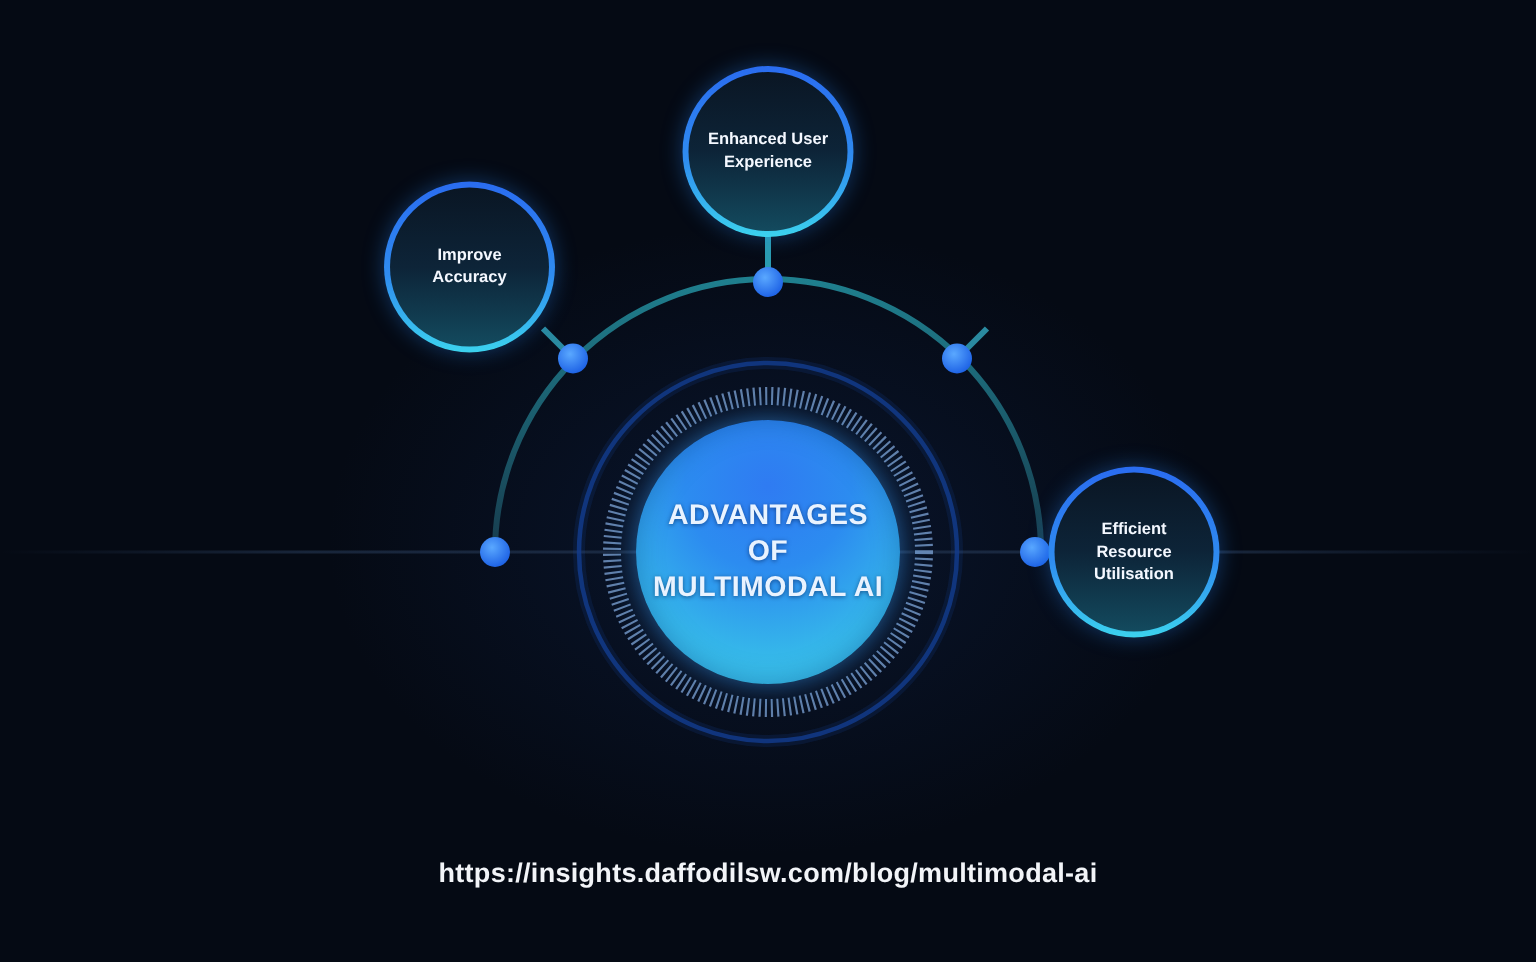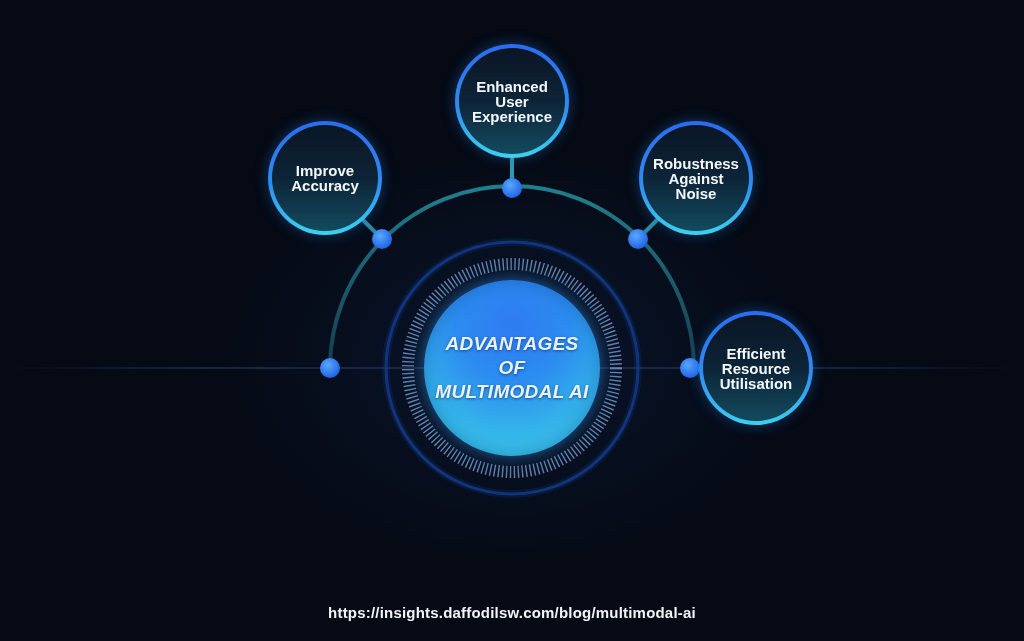--- a/index.html
+++ b/index.html
@@ -26,38 +26,37 @@
     background: linear-gradient(180deg, #2a6cf0 0%, #2f8cf0 55%, #3cd2ee 100%);
     padding:4px;
     box-shadow: 0 0 14px rgba(40,140,255,0.35);
   }
   .bubble-inner {
     width:100%; height:100%; border-radius:50%;
     background: linear-gradient(180deg, #0a1624 0%, #0d2438 50%, #134a5e 100%);
     display:flex; align-items:center; justify-content:center; text-align:center;
   }
   .bubble-label {
-    color:#f4f8ff; font-weight:bold; font-size:15px; line-height:15px;
+    color:#f4f8ff; font-weight:bold; font-size:11px; line-height:15px;
     white-space:pre-line; padding:0 6px;
   }
   .core {
     position:absolute; left:424px; top:280px; width:176px; height:176px; border-radius:50%;
     background: radial-gradient(circle at 50% 25%, #2f7bf2 0%, #2c8cf0 35%, #35b6ea 70%, #40d0e6 100%);
     box-shadow: 0 0 18px rgba(60,160,255,0.55), inset 0 0 18px rgba(0,40,120,0.35);
     display:flex; align-items:center; justify-content:center; text-align:center;
   }
   .core-title {
     color:#e9f3ff; font-weight:bold; font-size:19px; line-height:24px;
     white-space:pre-line; letter-spacing:0.3px;
     text-shadow: 0 1px 3px rgba(0,30,80,0.6);
-    font-style: italic;
   }
   .url {
     position:absolute; left:0; top:572px; width:1024px; text-align:center;
-    color:#f2f4f8; font-size:15px; font-weight:bold; letter-spacing:0.2px;margin-top:32px;
+    color:#f2f4f8; font-size:18px; font-weight:bold; letter-spacing:0.2px;
   }
 </style>
 </head>
 <body>
 
 <div class="stage">
   <div class="bg-glow"></div>
   <div class="hline"></div>
 
   <svg class="lines" width="1024" height="641" viewBox="0 0 1024 641">
@@ -90,40 +89,34 @@
     <circle cx="690" cy="368" r="10" fill="url(#nodeGrad)"></circle>
   </svg>
 
   <div class="core">
     <div class="core-title">ADVANTAGES
 OF
 MULTIMODAL AI</div>
   </div>
 
 
-  <div class="bubble" style="left:268px; top:121px; width:114px; height:114px;">
+  <div class="bubble" style="left:256px; top:121px; width:114px; height:114px;">
     <div class="bubble-inner">
         <span class="bubble-label">Improve
 Accuracy</span>
       </div>
   </div>
 
   <div class="bubble" style="left:455px; top:44px; width:114px; height:114px;">
     <div class="bubble-inner">
         <span class="bubble-label">Enhanced User
 Experience</span>
       </div>
   </div>
 
-  <div class="bubble" style="left:639px; top:121px; width:114px; height:114px;">
-    <div class="bubble-inner">
-        <span class="bubble-label">Robustness
-Against Noise</span>
-      </div>
-  </div>
 
   <div class="bubble" style="left:699px; top:311px; width:114px; height:114px;">
     <div class="bubble-inner">
         <span class="bubble-label">Efficient
 Resource
 Utilisation</span>
       </div>
   </div>
 
   <div class="url">https://insights.daffodilsw.com/blog/multimodal-ai</div>

